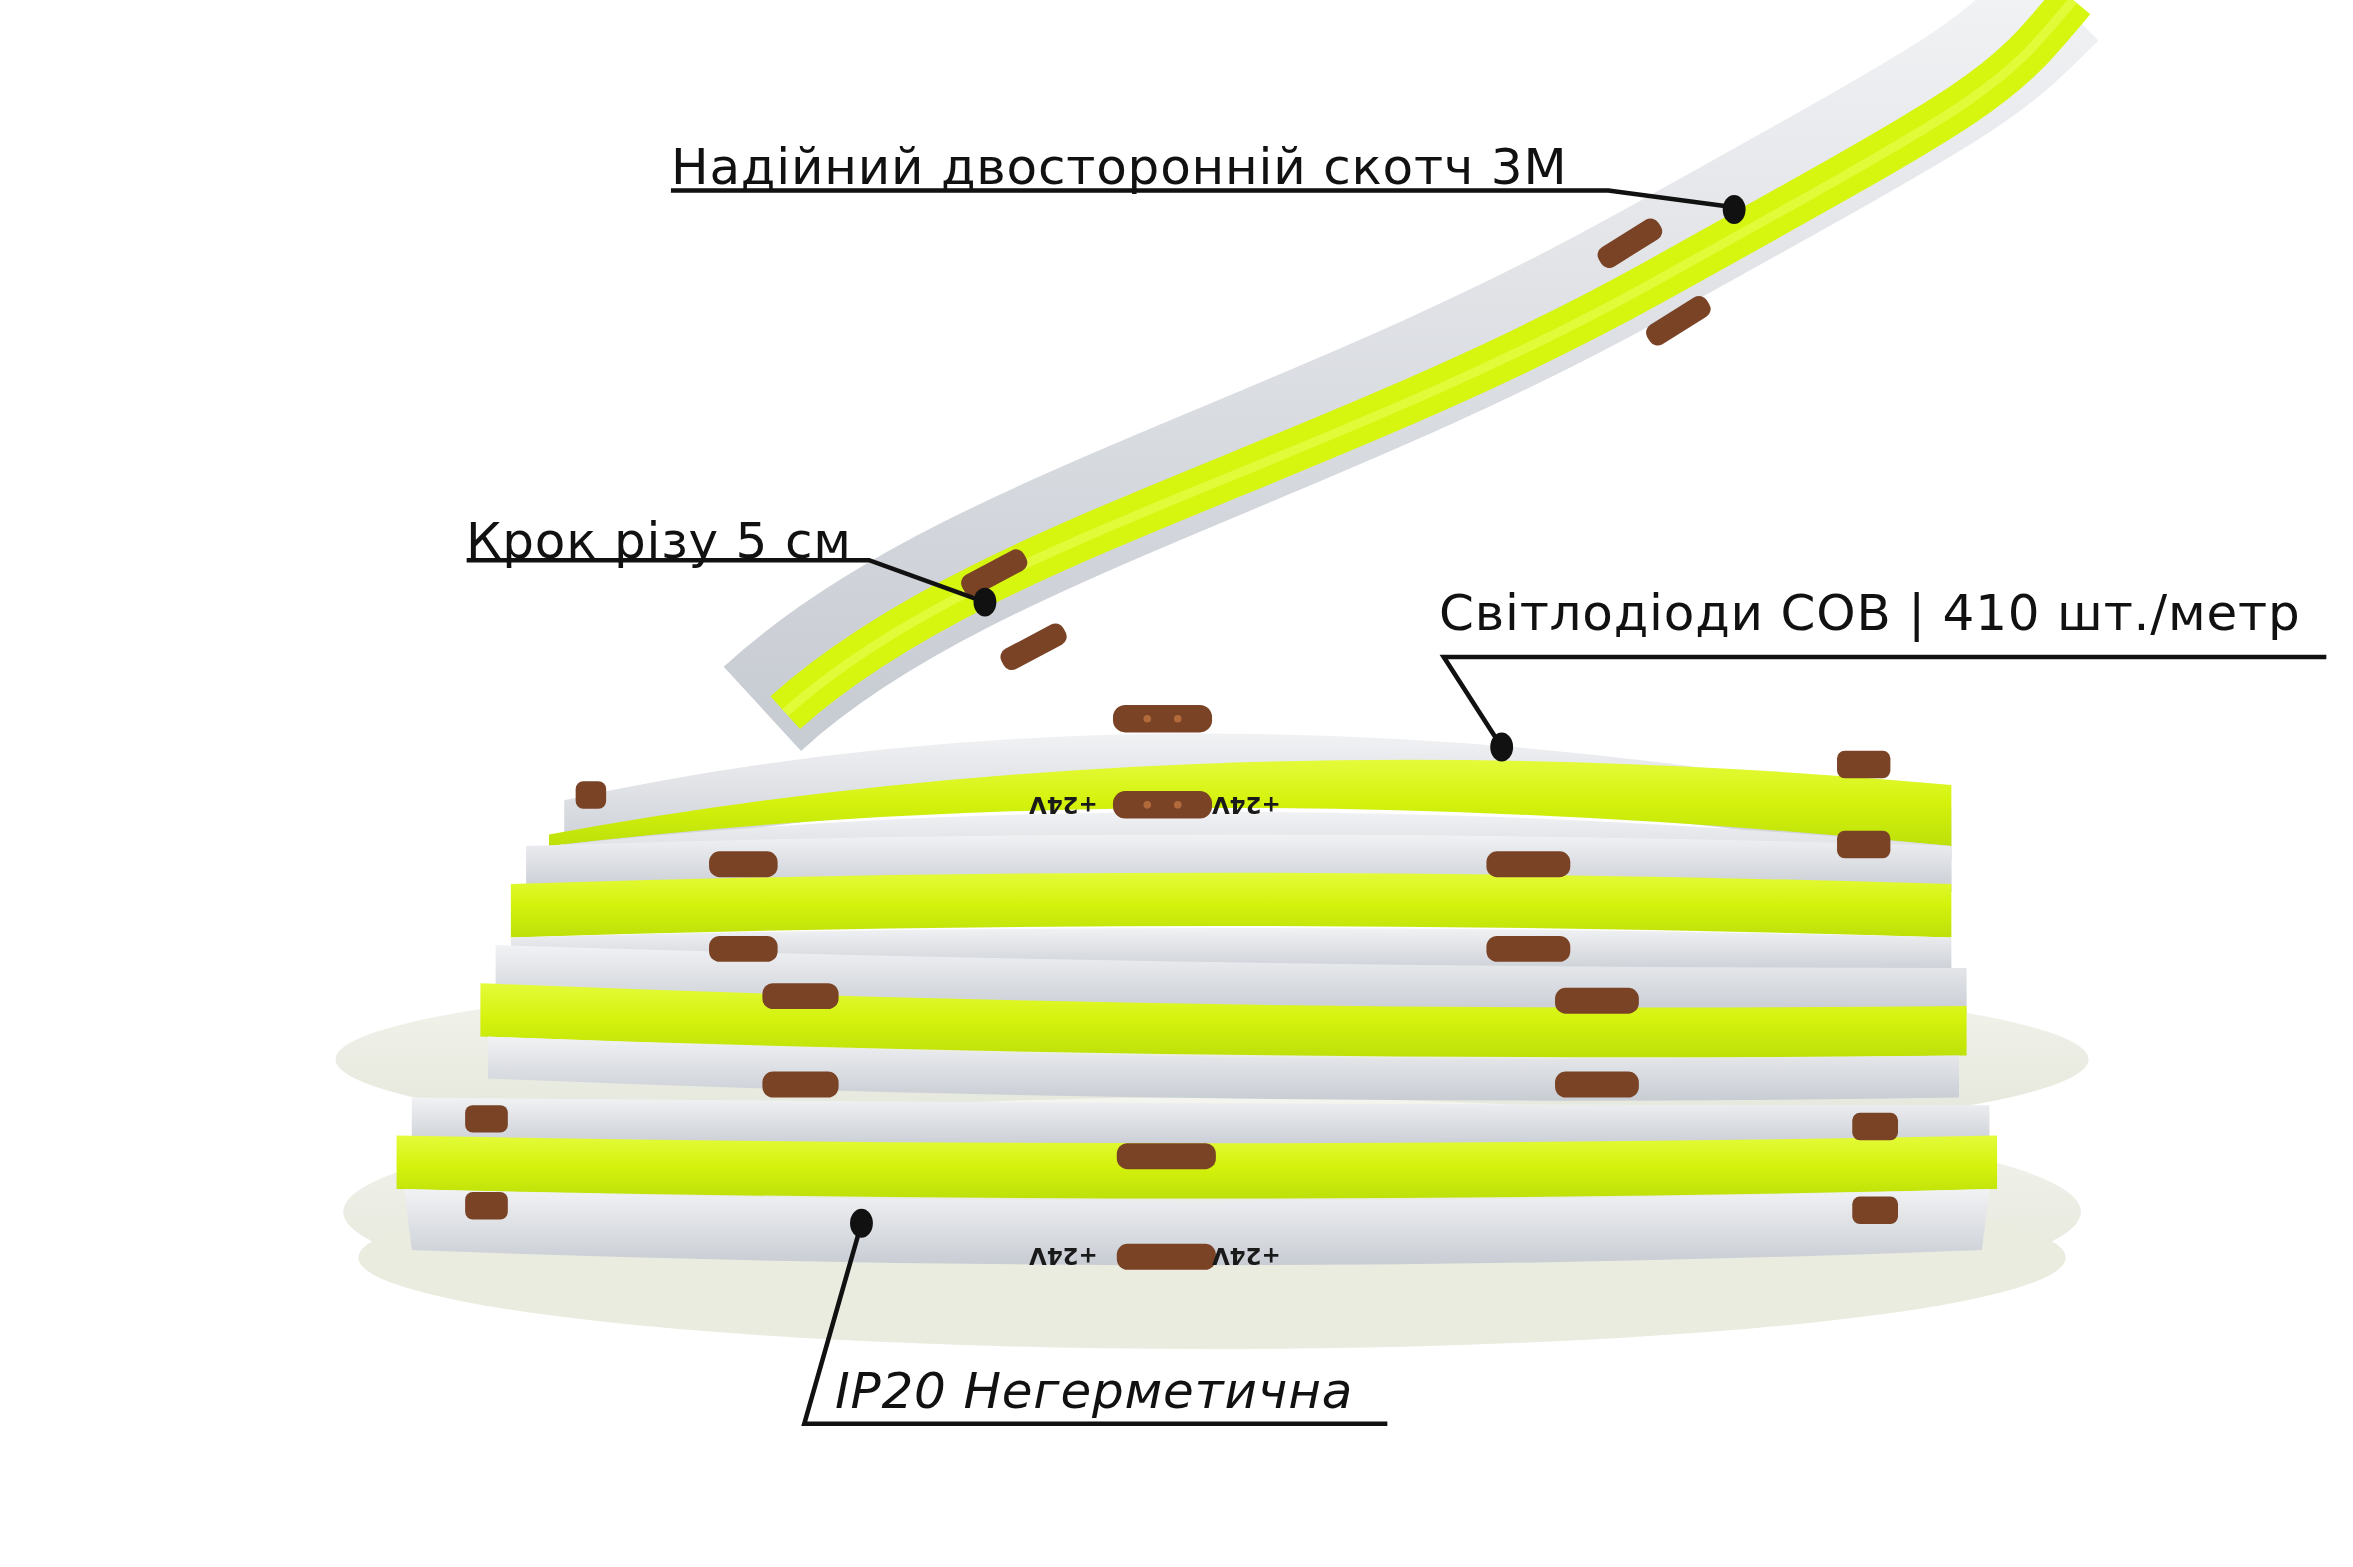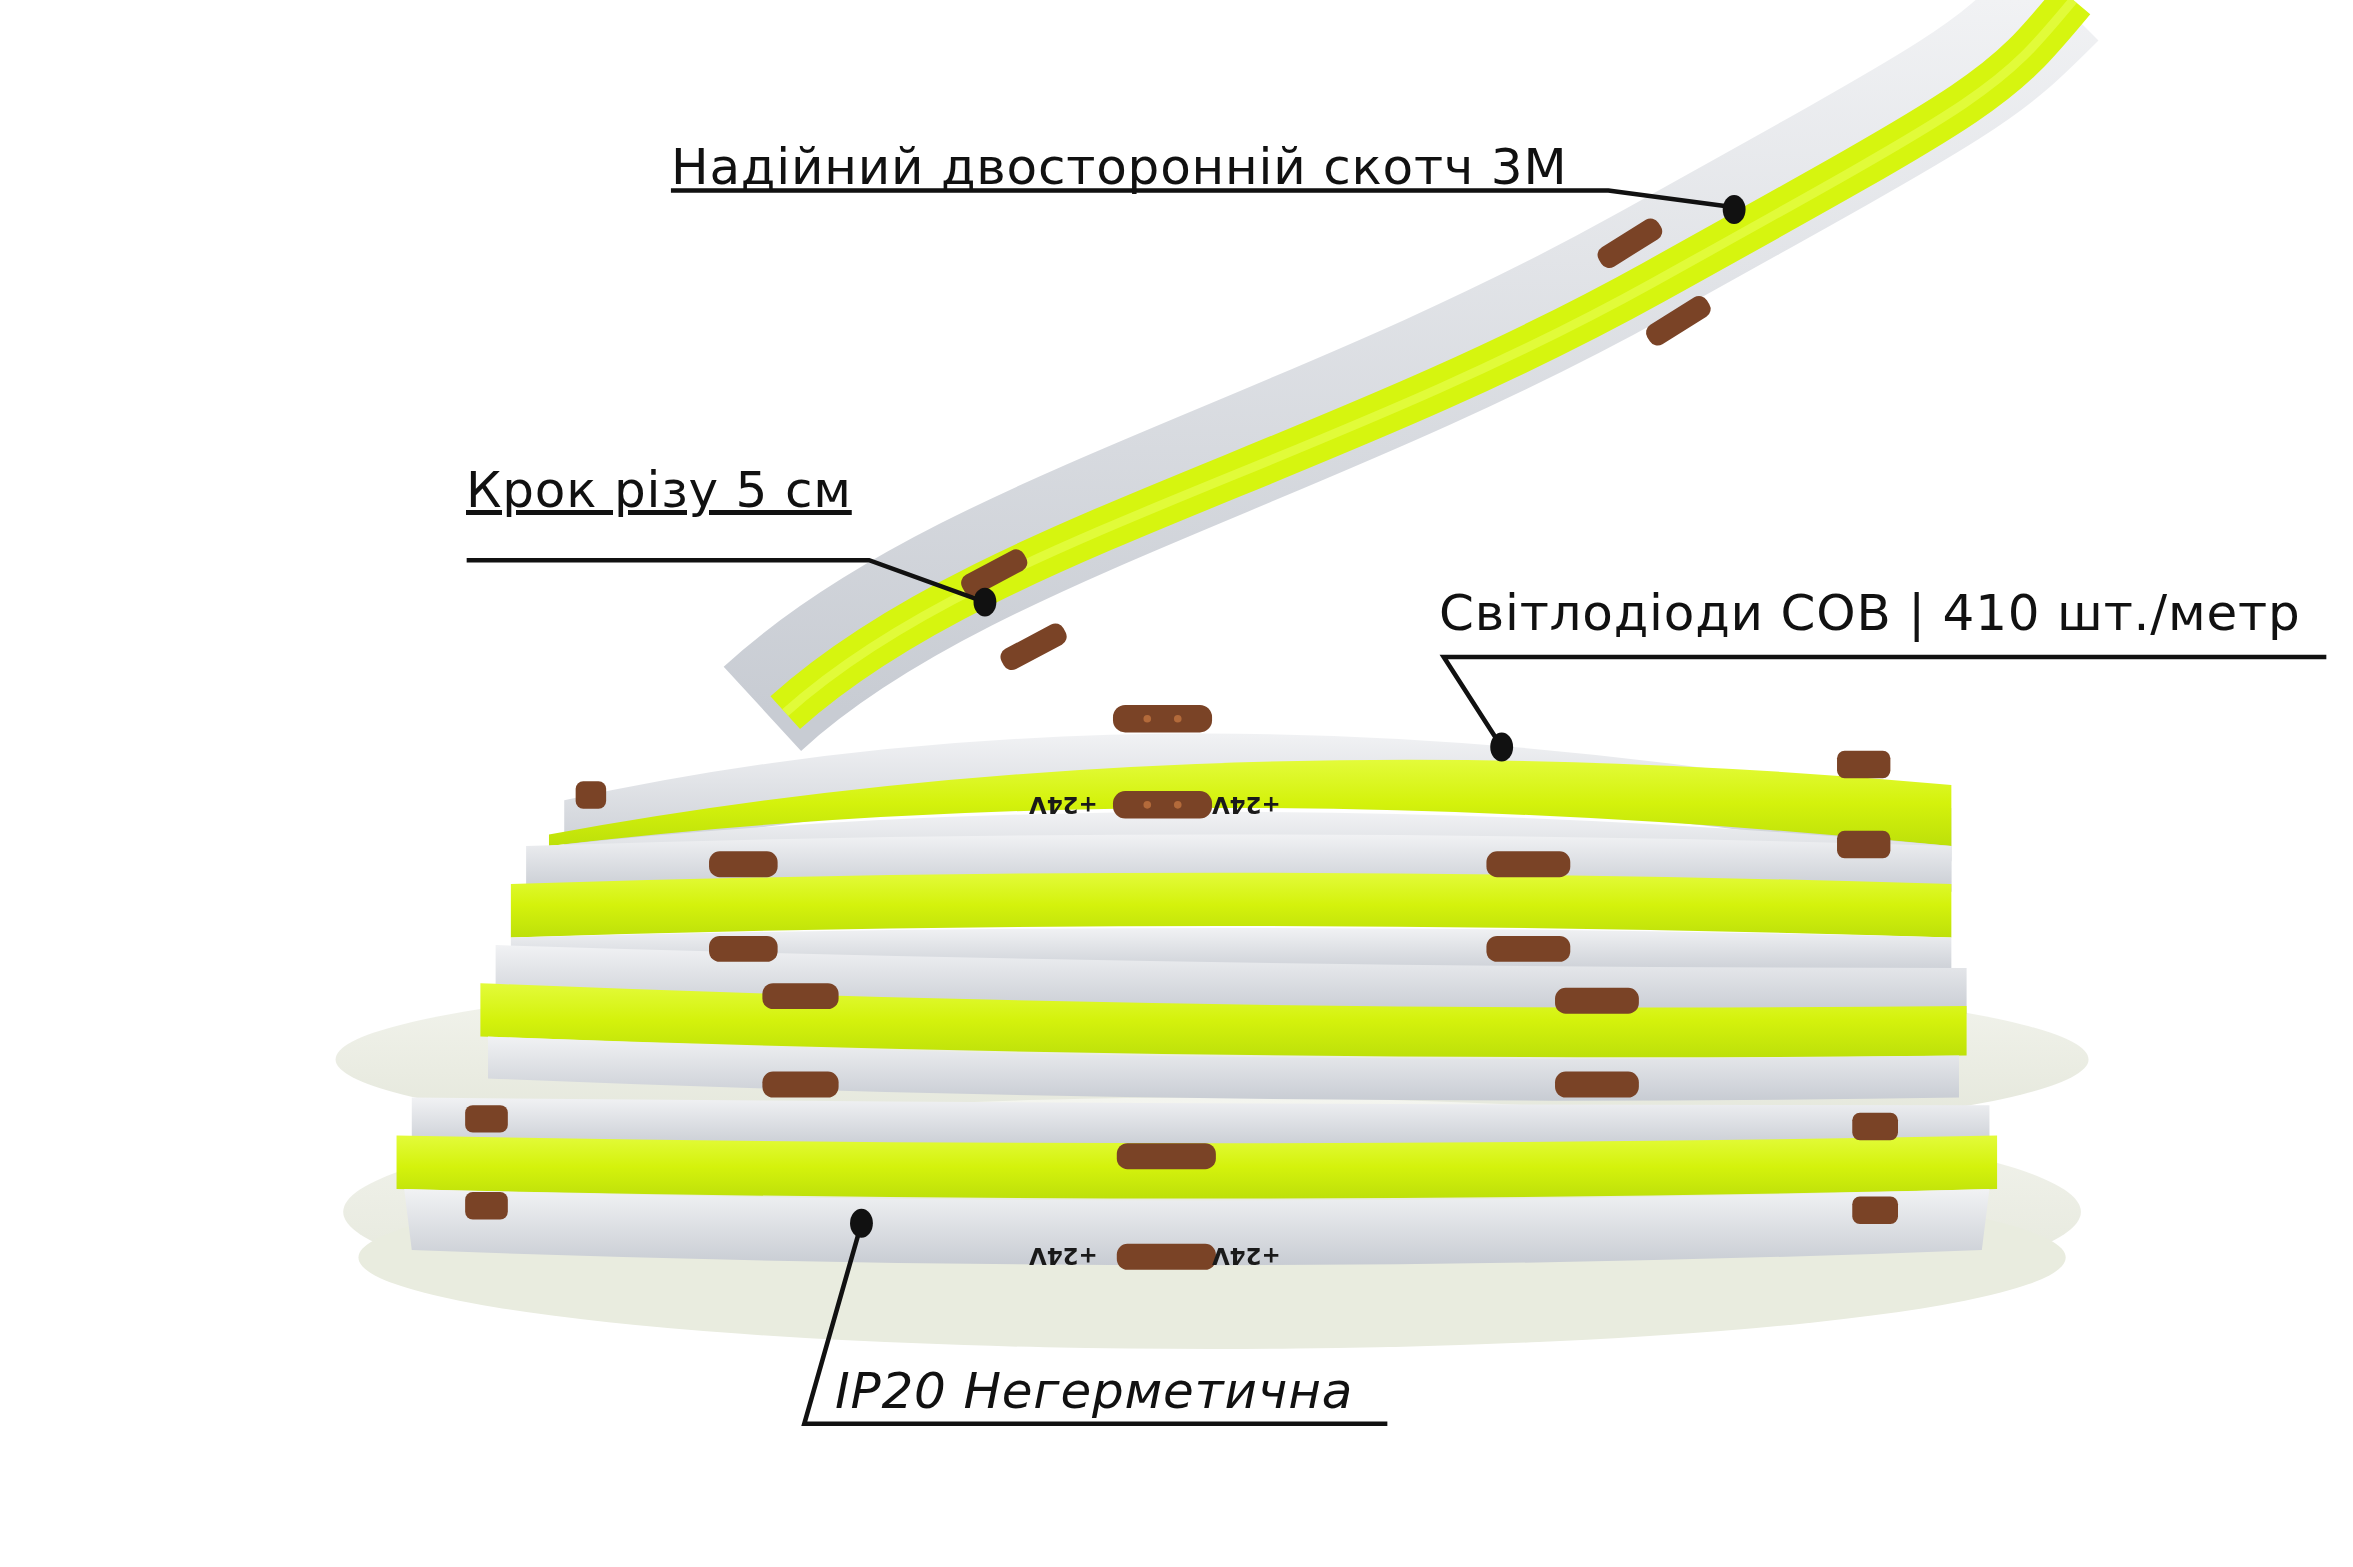--- a/index.html
+++ b/index.html
@@ -116,17 +116,17 @@
     </g>
     <g fill="#111111">
       <ellipse cx="2275" cy="275" rx="15" ry="19"></ellipse>
       <ellipse cx="1292" cy="790" rx="15" ry="19"></ellipse>
       <ellipse cx="1970" cy="980" rx="15" ry="19"></ellipse>
       <ellipse cx="1130" cy="1605" rx="15" ry="19"></ellipse>
     </g>
   </svg>
 
   <div class="callout-label" style="left:671px; top:122px;margin-top:20px;">Надійний двосторонній скотч 3М</div>
-  <div class="callout-label" style="left:466px; top:465px;text-decoration:underline;">Крок різу 5 см</div>
+  <div class="callout-label" style="left:466px; top:516px;">Крок різу 5 см</div>
   <div class="callout-label" style="left:1439px; top:588px;">Світлодіоди COB | 410 шт./метр</div>
   <div class="callout-label" style="left:835px; top:1366px;font-style:italic;">IP20 Негерметична</div>
 </div>
 
 
 </body></html>

